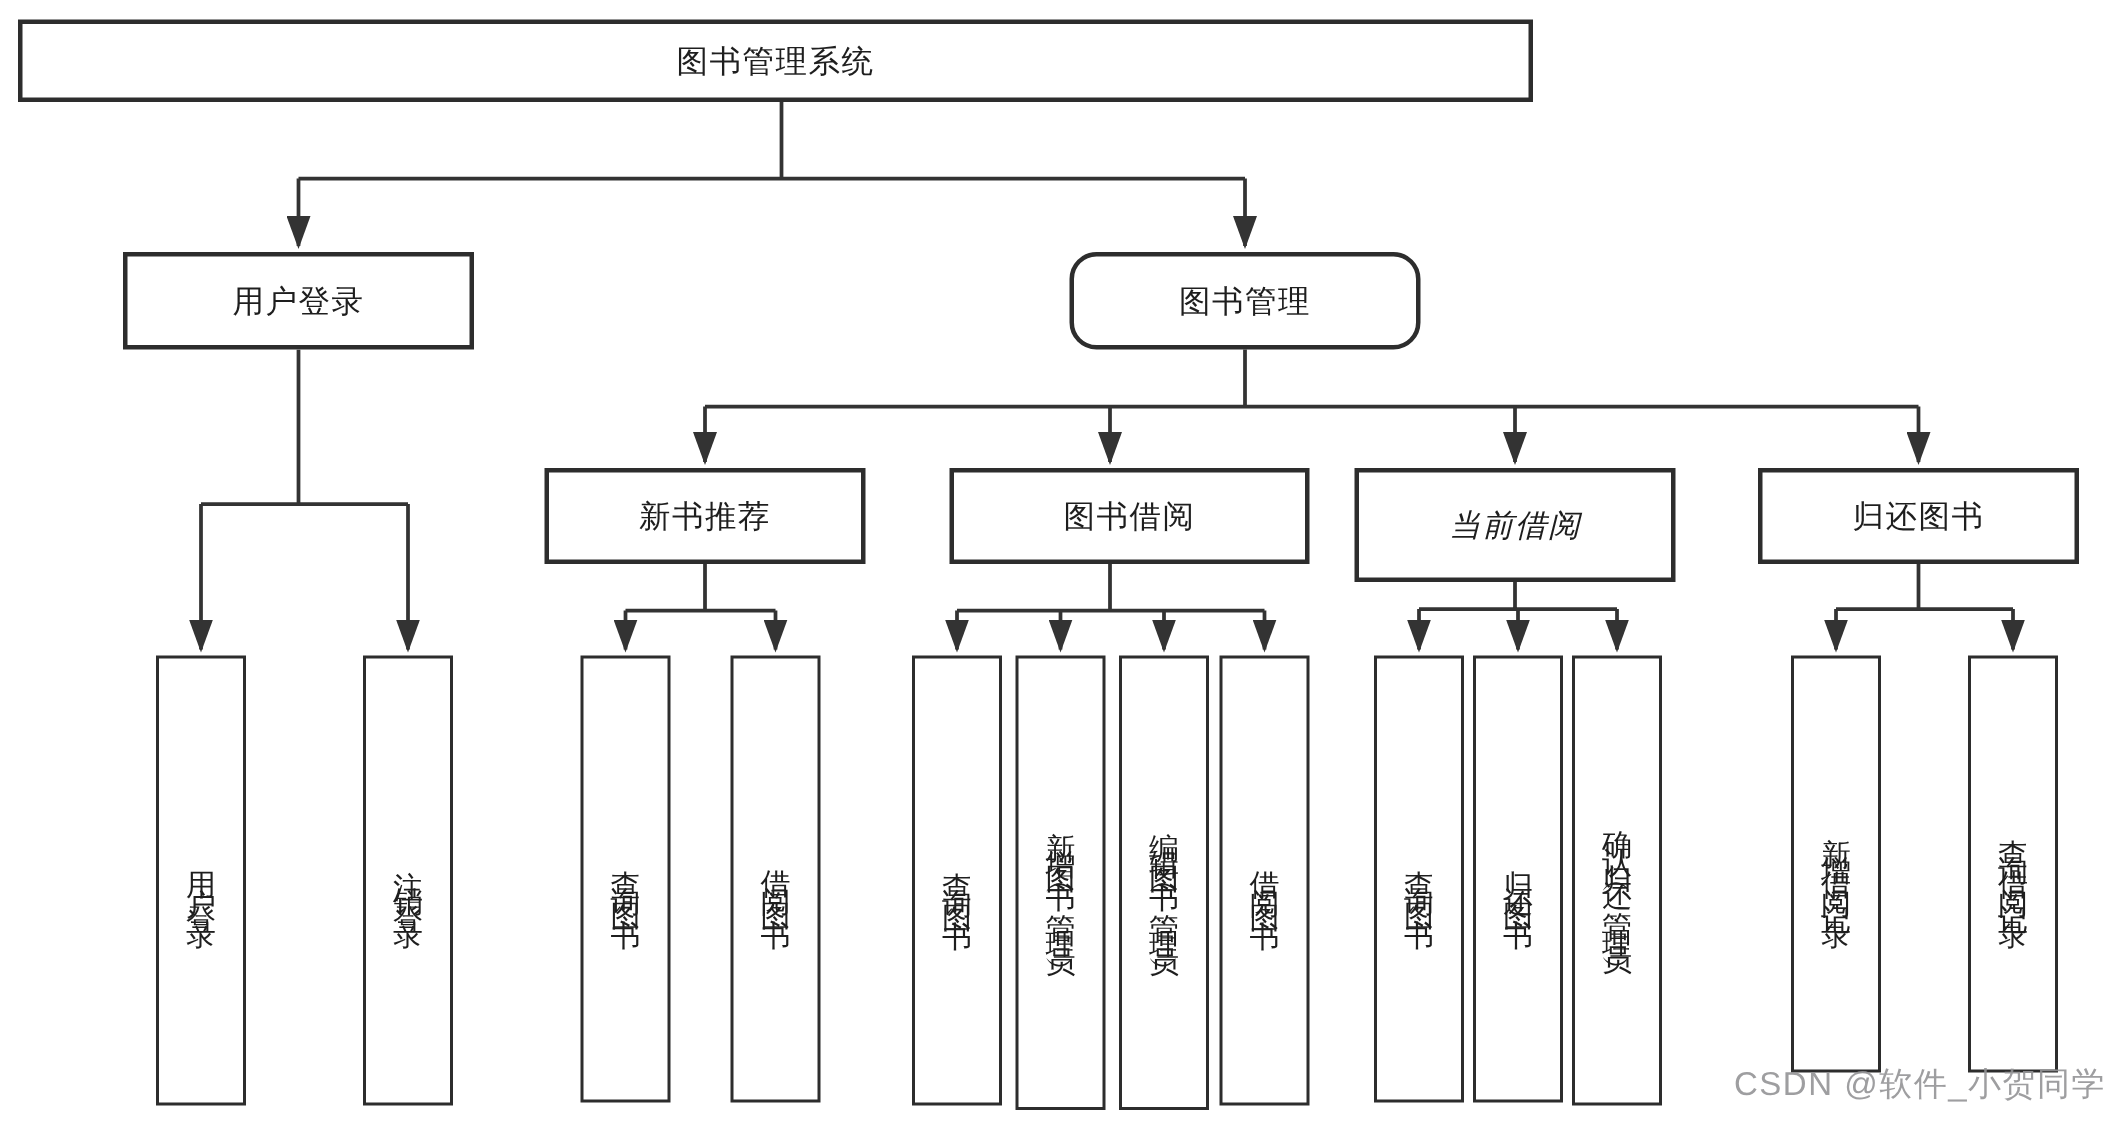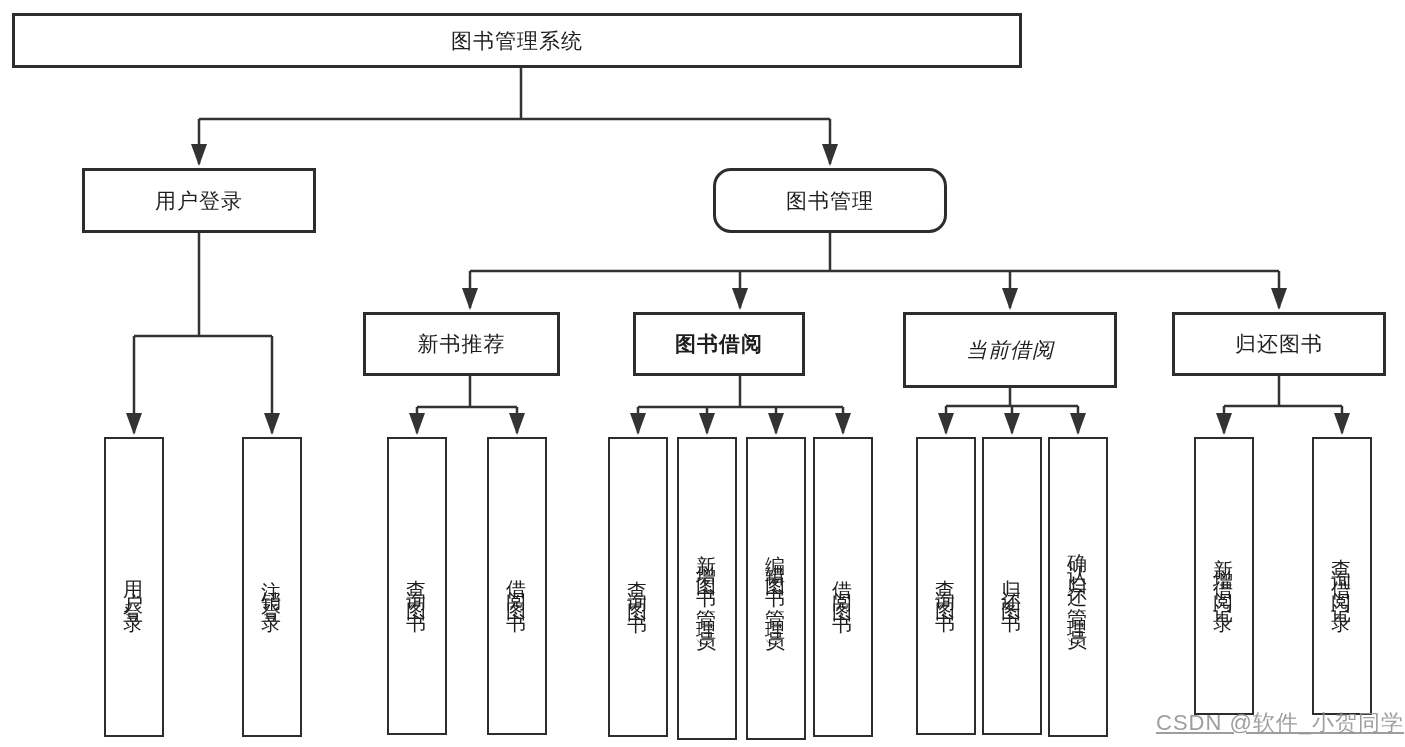--- a/index.html
+++ b/index.html
@@ -37,22 +37,22 @@
   .vlabel {
     writing-mode: vertical-rl;
     font-size: 20px;
     letter-spacing: 11px;
     white-space: nowrap;
   }
   
   .n-root     { left: 12px;   top: 13px;  width: 1010px; height: 55px; }
   .n-user     { left: 82px;   top: 168px; width: 234px;  height: 65px; }
   .n-book     { left: 713px;  top: 168px; width: 234px;  height: 65px; border-radius: 18px; }
-  .n-g-new    { left: 363px;  top: 312px; width: 197px;  height: 64px; }
-  .n-g-bor    { left: 633px;  top: 312px; width: 172px;  height: 64px; font-weight: bold; }
+  .n-g-new    { left: 363px;  top: 312px; width: 214px;  height: 64px; }
+  .n-g-bor    { left: 633px;  top: 312px; width: 240px;  height: 64px; }
   .n-g-cur    { left: 903px;  top: 312px; width: 214px;  height: 76px; font-style: italic; }
   .n-g-rec    { left: 1172px; top: 312px; width: 214px;  height: 64px; }
   .l-1  { left: 104px;  top: 437px; width: 60px; height: 300px; }
   .l-2  { left: 242px;  top: 437px; width: 60px; height: 300px; }
   .l-3  { left: 387px;  top: 437px; width: 60px; height: 298px; }
   .l-4  { left: 487px;  top: 437px; width: 60px; height: 298px; }
   .l-5  { left: 608px;  top: 437px; width: 60px; height: 300px; }
   .l-6  { left: 677px;  top: 437px; width: 60px; height: 303px; }
   .l-7  { left: 746px;  top: 437px; width: 60px; height: 303px; }
   .l-8  { left: 813px;  top: 437px; width: 60px; height: 300px; }
@@ -63,21 +63,20 @@
   .l-13 { left: 1312px; top: 437px; width: 60px; height: 278px; }
   #watermark {
     position: absolute;
     left: 1156px;
     top: 708px;
     z-index: 3;
     font-size: 22px;
     color: rgba(148, 148, 150, 0.9);
     letter-spacing: 1px;
     white-space: nowrap;
-    text-decoration: underline;
   }
 </style>
 </head>
 <body>
 
 <div id="canvas">
 
   <svg id="wires" viewBox="0 0 1405 747" xmlns="http://www.w3.org/2000/svg">
     <defs>
       <marker id="arrow" viewBox="0 0 22 16" refX="20" refY="8" markerWidth="22" markerHeight="16" markerUnits="userSpaceOnUse" orient="auto">

